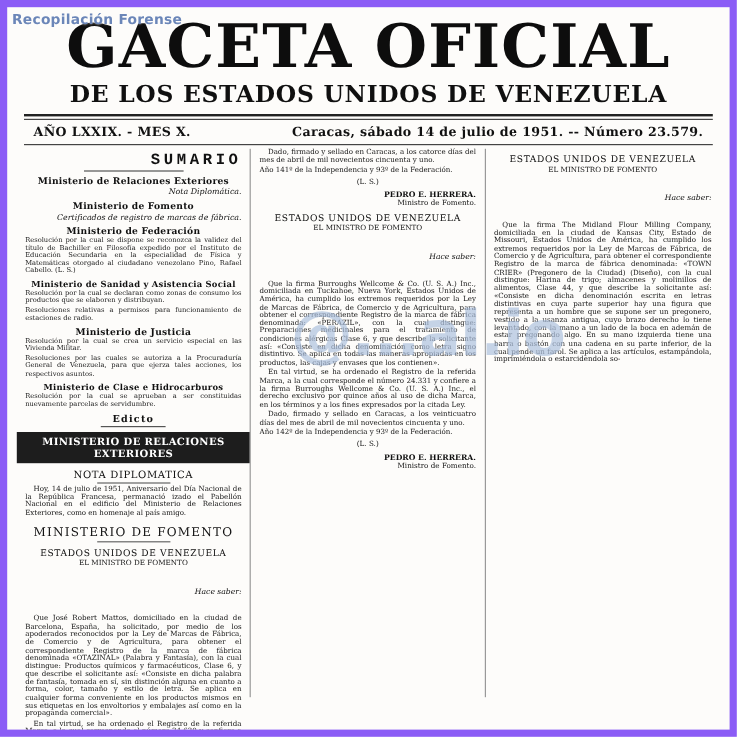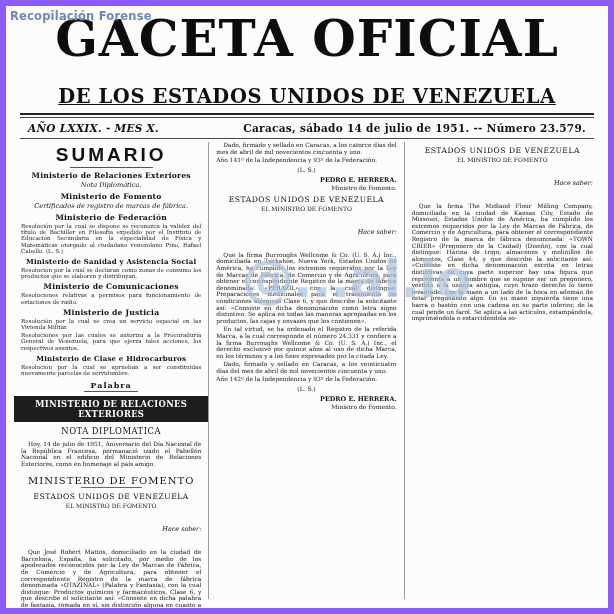--- a/index.html
+++ b/index.html
@@ -64,24 +64,23 @@
     margin: 2px 0 0 0;
     color: #0d0d0d;
     white-space: nowrap;
   }
   .gaceta-sub {
     font-family: "DejaVu Serif", serif;
     font-weight: bold;
     font-size: 19.5px;
     line-height: 22px;
     letter-spacing: 0.6px;
-    margin-top: 20px;
+    margin-top: 2px;
     color: #101010;
     white-space: nowrap;
-    text-decoration: underline;
   }
   .rule-thick {
     border: 0;
     border-top: 2px solid #222;
     margin: 5px 6px 0 6px;
   }
   .rule-thin {
     border: 0;
     border-top: 1px solid #444;
     margin: 1.5px 6px 0 6px;
@@ -89,43 +88,43 @@
   .issue-line {
     display: flex;
     justify-content: space-between;
     align-items: baseline;
     font-family: "DejaVu Serif", serif;
     font-size: 10.5px;
     font-weight: bold;
     letter-spacing: 0.3px;
     padding: 4px 14px 3px 14px;
   }
-  .issue-line .left { white-space: nowrap; font-style: italic; }
+  .issue-line .left { white-space: nowrap; }
   .issue-line .right { white-space: nowrap; }
   
   .columns {
     display: flex;
     padding: 3px 8px 0 8px;
     box-sizing: border-box;
     height: 460px;
   }
   .col {
     width: 33.33%;
     box-sizing: border-box;
     padding: 0 7px;
     position: relative;
   }
   .col.c1, .col.c2 {
     border-right: 1px solid #999;
   }
   .sumario-title {
-    text-align: center;
-    font-family: Liberation Sans, sans-serif;
-    font-weight: bold;
-    font-size: 19px;
+    text-align: right;
+    font-family: Liberation Mono, monospace;
+    font-weight: bold;
+    font-size: 13px;
     letter-spacing: 3px;
     margin: 2px 0 1px 0;
   }
   .sumario-rule {
     width: 46%;
     margin: 0 auto 3px auto;
     border: 0;
     border-top: 1px solid #555;
   }
   .minhead {
@@ -133,21 +132,21 @@
     font-family: "DejaVu Serif", serif;
     font-weight: bold;
     font-size: 7.6px;
     letter-spacing: 0.2px;
     margin: 3px 0 1px 0;
   }
   .minhead.small {
     font-size: 7px;
   }
   .sub-it {
-    text-align: center;
+    text-align: right;
     font-size: 6.6px;
     font-style: italic;
     font-family: "DejaVu Serif", serif;
     margin: 0.5px 0;
   }
   .blurb {
     font-size: 5.6px;
     line-height: 6.2px;
     text-align: justify;
     font-family: "DejaVu Serif", serif;
@@ -277,31 +276,30 @@
 
       <div class="minhead">Ministerio de Fomento</div>
       <div class="sub-it">Certificados de registro de marcas de fábrica.</div>
 
       <div class="minhead">Ministerio de Federación</div>
       <div class="blurb">Resolución por la cual se dispone se reconozca la validez del título de Bachiller en Filosofía expedido por el Instituto de Educación Secundaria en la especialidad de Física y Matemáticas otorgado al ciudadano venezolano Pino, Rafael Cabello. (L. S.)</div>
 
       <div class="minhead small">Ministerio de Sanidad y Asistencia Social</div>
       <div class="blurb">Resolución por la cual se declaran como zonas de consumo los productos que se elaboren y distribuyan.</div>
 
-      <div class="minhead">Ministerio de Comunicaciones</div>
       <div class="blurb">Resoluciones relativas a permisos para funcionamiento de estaciones de radio.</div>
 
       <div class="minhead">Ministerio de Justicia</div>
       <div class="blurb">Resolución por la cual se crea un servicio especial en las Vivienda Militar.</div>
       <div class="blurb">Resoluciones por las cuales se autoriza a la Procuraduría General de Venezuela, para que ejerza tales acciones, los respectivos asuntos.</div>
 
       <div class="minhead small">Ministerio de Clase e Hidrocarburos</div>
       <div class="blurb">Resolución por la cual se aprueban a ser constituidas nuevamente parcelas de servidumbre.</div>
 
-      <div class="edicto">Palabra</div>
+      <div class="edicto">Edicto</div>
       <hr class="edicto-rule">
 
       <div class="banner">MINISTERIO DE RELACIONES EXTERIORES</div>
 
       <div class="secthead">NOTA DIPLOMATICA</div>
       <hr class="hr-mini">
       <div class="para">Hoy, 14 de julio de 1951, Aniversario del Día Nacional de la República Francesa, permanació izado el Pabellón Nacional en el edificio del Ministerio de Relaciones Exteriores, como en homenaje al país amigo.</div>
 
       <div class="secthead big">MINISTERIO DE FOMENTO</div>
       <hr class="hr-mini">

